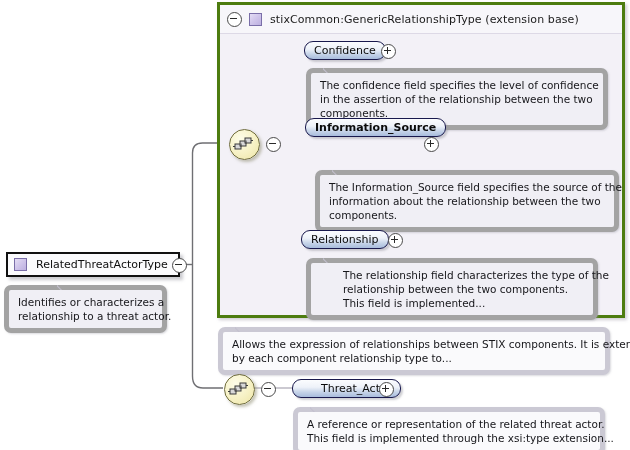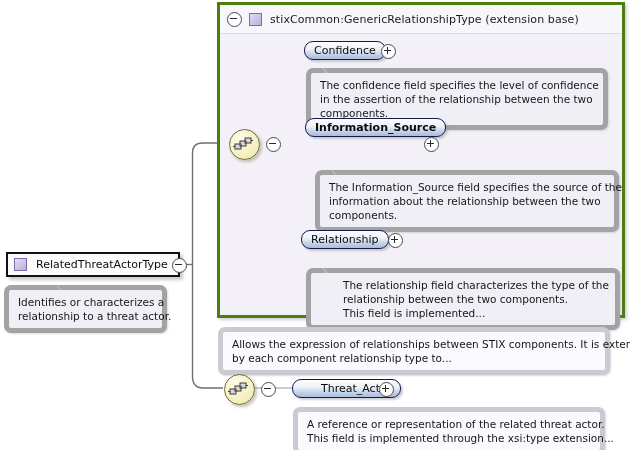--- a/index.html
+++ b/index.html
@@ -277,21 +277,21 @@
     <span class="ptr" style="left:12px;"></span>
     <span class="anno-line">The Information_Source field specifies the source of the</span>
     <span class="anno-line">information about the relationship between the two</span>
     <span class="anno-line">components.</span>
   </div>
 
   <div class="elem" style="left:301px; top:229.5px;">
     <span class="elem-label">Relationship</span>
   </div>
   <span class="toggle plus elem-toggle" style="left:388px; top:232.5px;"></span>
-  <div class="anno" style="left:306px; top:268px; width:314px;padding-left:32px;">
+  <div class="anno" style="left:306px; top:258px; width:292px;padding-left:32px;">
     <span class="ptr" style="left:12px;"></span>
     <span class="anno-line">The relationship field characterizes the type of the</span>
     <span class="anno-line">relationship between the two components.</span>
     <span class="anno-line">This field is implemented...</span>
   </div>
 
   <div class="anno white" style="left:218px; top:327px; width:392px;">
     <span class="ptr" style="left:12px;"></span>
     <span class="anno-line">Allows the expression of relationships between STIX components. It is extended</span>
     <span class="anno-line">by each component relationship type to...</span>

